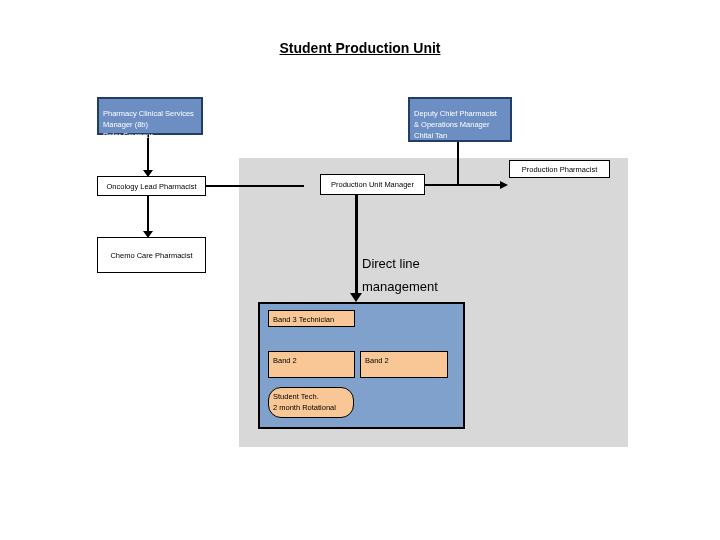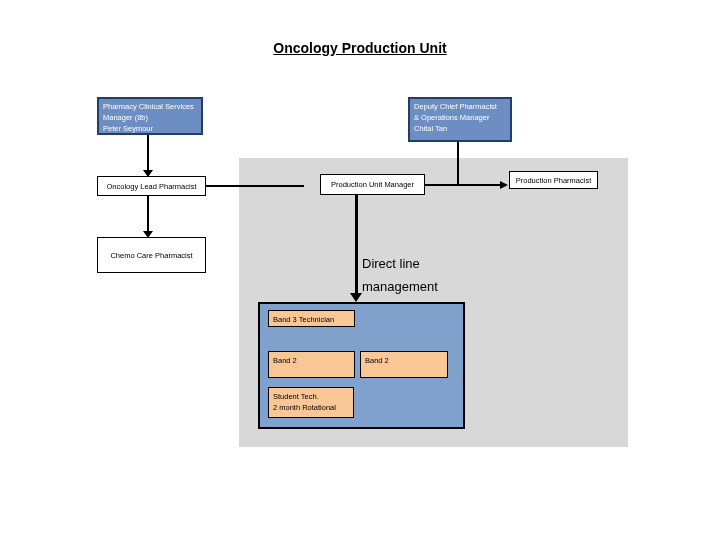--- a/index.html
+++ b/index.html
@@ -25,21 +25,21 @@
     left: 239px; top: 158px;
     width: 389px; height: 289px;
     background: #D8D8D8;
   }
   .node { position: absolute; box-sizing: border-box; font-size: 7.5px; }
   .label { white-space: pre-line; display: block; }
   .blue-box {
     background: #6C8EC3;
     border: 2px solid #233E66;
     color: #ffffff;
-    padding: 3px 4px;
+    padding: 10px 4px;
     line-height: 1.45;
   }
   .white-box {
     background: #ffffff;
     border: 1.5px solid #000000;
     color: #000000;
     display: flex;
     align-items: center;
     justify-content: center;
     text-align: center;
@@ -56,26 +56,26 @@
     left: 258px; top: 302px;
     width: 207px; height: 127px;
     background: #7FA1CB;
     border: 2px solid #000000;
     box-sizing: border-box;
   }
   #box-pharmacy   { left: 97px;  top: 97px;  width: 106px; height: 38px; }
   #box-deputy     { left: 408px; top: 97px;  width: 104px; height: 45px; }
   #box-oncology   { left: 97px;  top: 176px; width: 109px; height: 20px; }
   #box-pum        { left: 320px; top: 174px; width: 105px; height: 21px; }
-  #box-prodpharm  { left: 509px; top: 171px; width: 89px;  height: 18px; }
+  #box-prodpharm  { left: 509px; top: 160px; width: 101px;  height: 18px; }
   #box-chemo      { left: 97px;  top: 237px; width: 109px; height: 36px; }
   #box-band4      { left: 268px; top: 310px; width: 87px;  height: 17px; }
   #box-band2l     { left: 268px; top: 351px; width: 87px;  height: 27px; }
   #box-band2r     { left: 360px; top: 351px; width: 88px;  height: 27px; }
-  #box-student    { left: 268px; top: 387px; width: 86px;  height: 31px; }
+  #box-student    { left: 268px; top: 387px; width: 86px;  height: 31px; border-radius: 13px; }
   .line { position: absolute; background: #000000; }
   .arrow { position: absolute; width: 0; height: 0; }
   .arrow-down  { border-left: 5px solid transparent; border-right: 5px solid transparent; border-top: 7px solid #000; }
   .arrow-down-lg { border-left: 6px solid transparent; border-right: 6px solid transparent; border-top: 9px solid #000; }
   .arrow-left  { border-top: 4px solid transparent; border-bottom: 4px solid transparent; border-right: 8px solid #000; }
   .arrow-right { border-top: 4px solid transparent; border-bottom: 4px solid transparent; border-left: 8px solid #000; }
   #ln-pharm-onc  { left: 147px; top: 135px; width: 2px; height: 36px; }
   #ah-pharm-onc  { left: 143px; top: 170px; }
   #ln-onc-chemo  { left: 147px; top: 196px; width: 2px; height: 36px; }
   #ah-onc-chemo  { left: 143px; top: 231px; }
@@ -93,21 +93,21 @@
     line-height: 1.8;
     color: #000;
     white-space: pre-line;
   }
 </style>
 </head>
 <body>
 
 <div class="slide">
 
-  <div class="title">Oncology Production Unit</div>
+  <div class="title">Student Production Unit</div>
 
   <div class="gray-area"></div>
 
   <div class="line" id="ln-pharm-onc"></div>
   <div class="arrow arrow-down" id="ah-pharm-onc"></div>
 
   <div class="line" id="ln-onc-chemo"></div>
   <div class="arrow arrow-down" id="ah-onc-chemo"></div>
 
   <div class="line" id="ln-onc-pum"></div>

